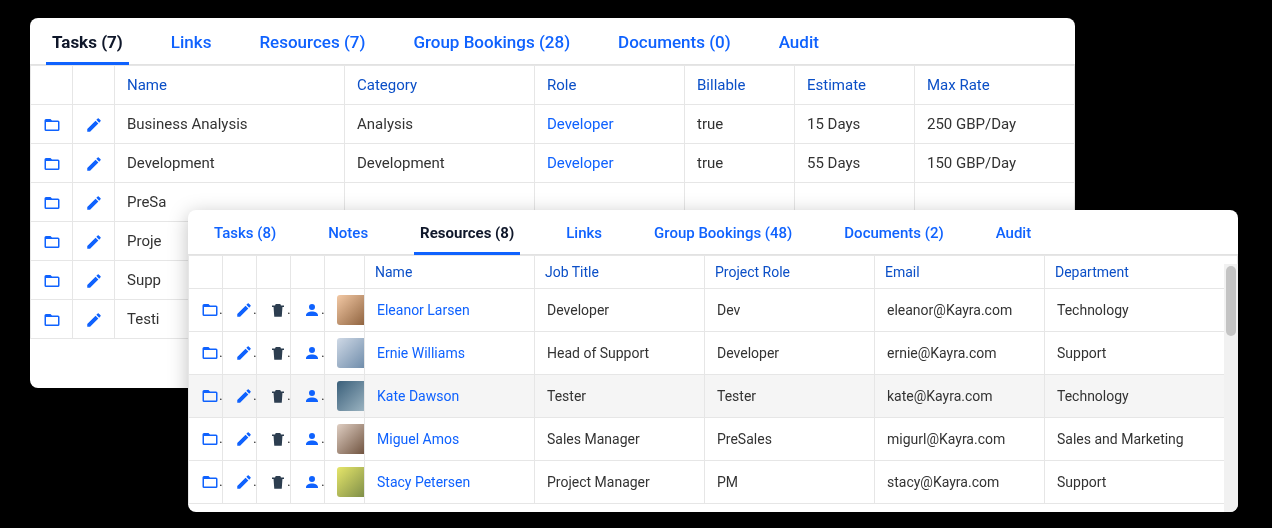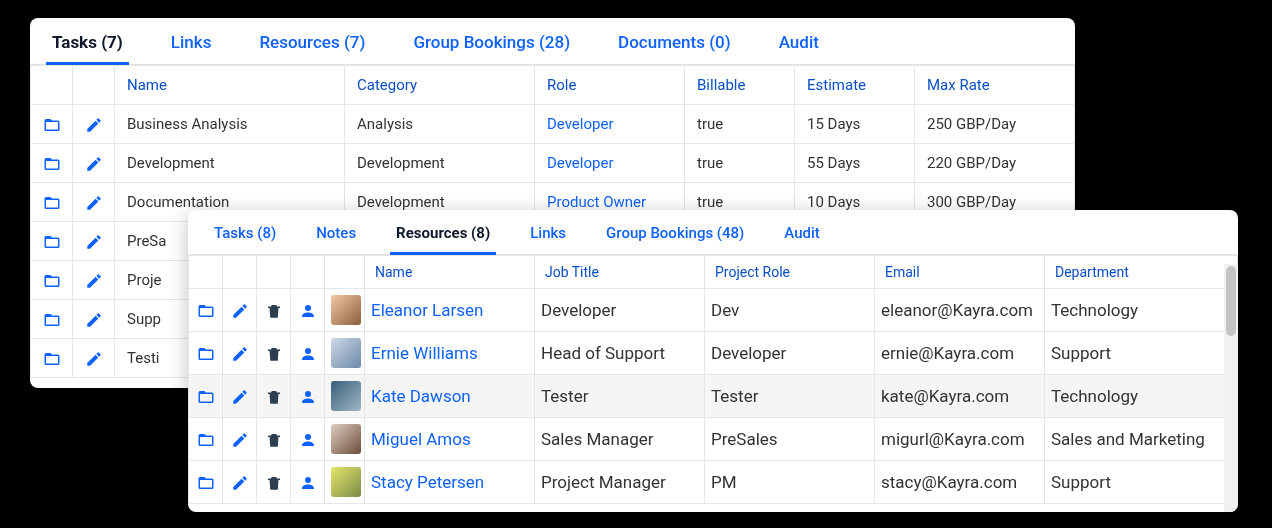--- a/index.html
+++ b/index.html
@@ -37,21 +37,21 @@
   .tabs {
     display: flex;
     gap: 48px;
     padding: 14px 22px 0 22px;
     border-bottom: 1px solid #e2e2e2;
     font-size: 17px;
     font-weight: 500;
     color: #0f62fe;
   }
   .panel-front .tabs {
-    gap: 40px;
+    gap: 52px;
     font-size: 15px;
     padding: 14px 26px 0 26px;
   }
   .tab {
     padding-bottom: 12px;
     cursor: pointer;
     position: relative;
     white-space: nowrap;
   }
   .tab.active {
@@ -86,22 +86,22 @@
   th {
     font-weight: 400;
     color: #0b4fc7;
     background: #fff;
   }
   .panel-front th {
     font-size: 14px;
     padding: 8px 10px;
   }
   .panel-front td {
-    font-size: 17px;
-    padding: 6px 6px;
+    font-size: 14px;
+    padding: 6px 12px;
   }
   tr.alt td { background: #f5f5f5; margin-top: 37px; }
 
   .icon-cell {
     text-align: center;
     padding: 8px 4px;
   }
   .icon {
     display: inline-block;
     width: 18px;
@@ -216,35 +216,21 @@
               <use href="#i-folder"></use>
             </svg></td>
           <td class="icon-cell"><svg class="icon">
               <use href="#i-edit"></use>
             </svg></td>
           <td>Development</td>
           <td>Development</td>
           <td><span class="link-text">Developer</span></td>
           <td>true</td>
           <td>55 Days</td>
-          <td>220 GBP/Day</td>
-        </tr>
-        <tr>
-          <td class="icon-cell"><svg class="icon">
-              <use href="#i-folder"></use>
-            </svg></td>
-          <td class="icon-cell"><svg class="icon">
-              <use href="#i-edit"></use>
-            </svg></td>
-          <td>Documentation</td>
-          <td>Development</td>
-          <td><span class="link-text">Product Owner</span></td>
-          <td>true</td>
-          <td>10 Days</td>
-          <td>300 GBP/Day</td>
+          <td>150 GBP/Day</td>
         </tr>
         <tr>
           <td class="icon-cell"><svg class="icon">
               <use href="#i-folder"></use>
             </svg></td>
           <td class="icon-cell"><svg class="icon">
               <use href="#i-edit"></use>
             </svg></td>
           <td>PreSa</td>
           <td></td>
@@ -299,20 +285,21 @@
   </table>
 </div>
 
 <div class="panel panel-front">
   <div class="tabs">
     <div class="tab">Tasks (8)</div>
     <div class="tab">Notes</div>
     <div class="tab active">Resources (8)</div>
     <div class="tab">Links</div>
     <div class="tab">Group Bookings (48)</div>
+    <div class="tab">Documents (2)</div>
     <div class="tab">Audit</div>
   </div>
   <table>
     <colgroup>
       <col style="width:34px">
         <col style="width:34px">
         <col style="width:34px">
         <col style="width:34px">
         <col style="width:40px">
       <col style="width:170px">

